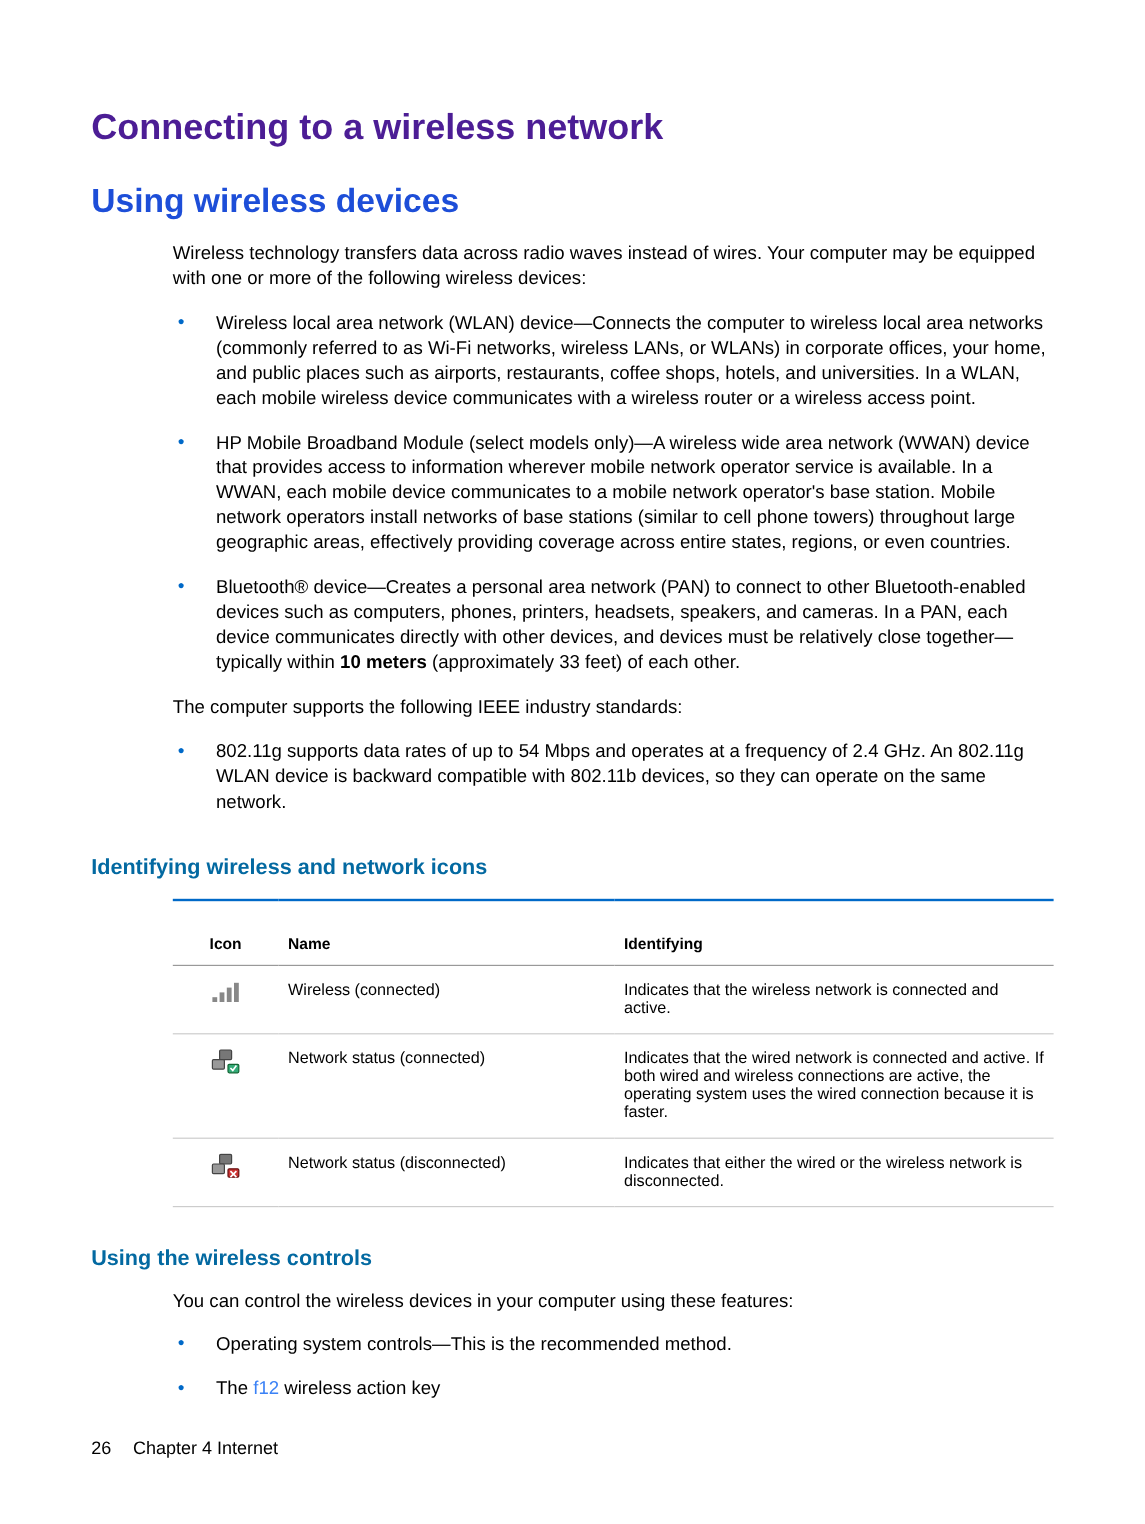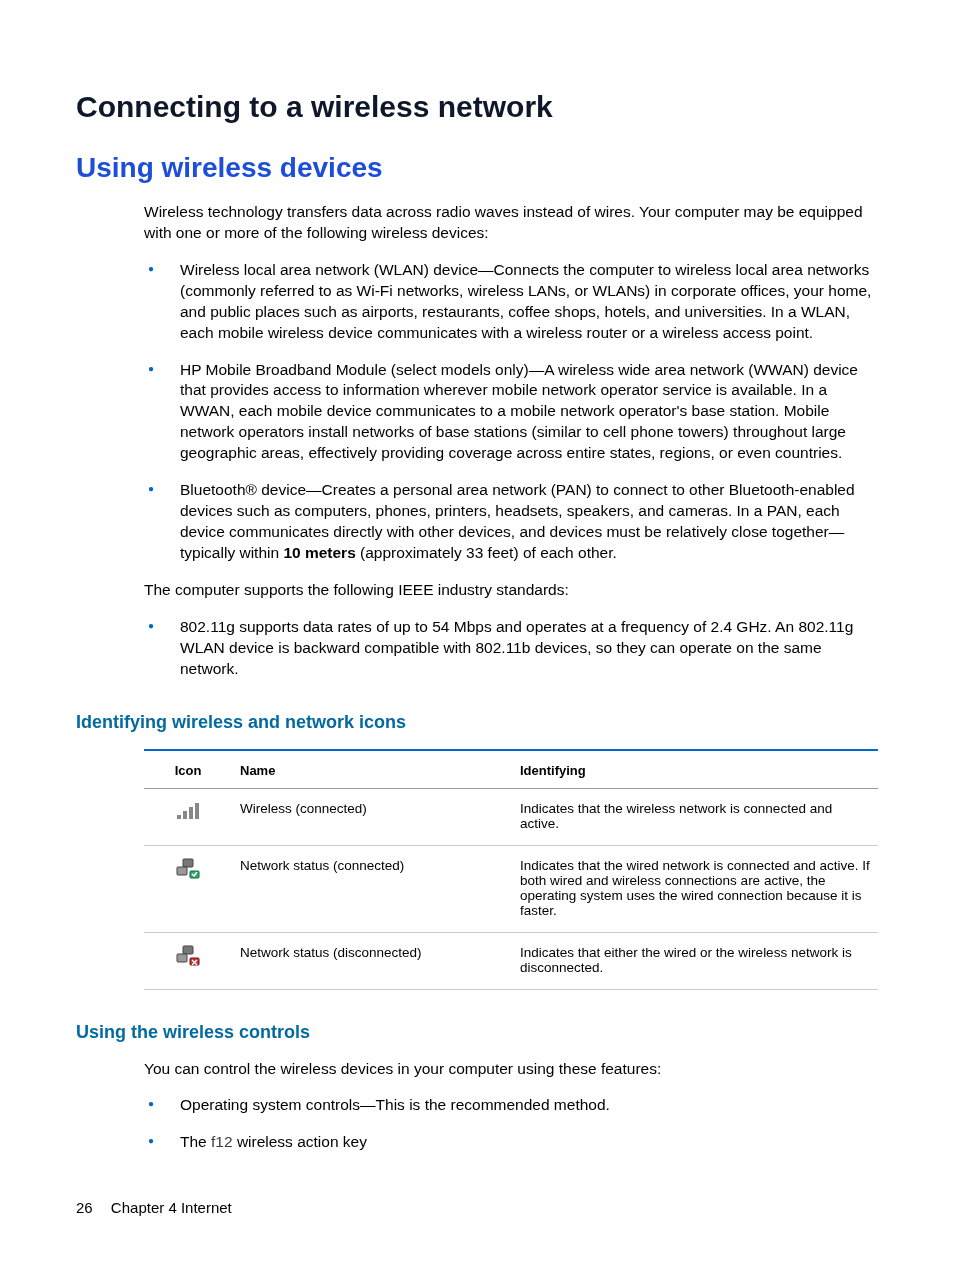--- a/index.html
+++ b/index.html
@@ -6,21 +6,21 @@
     body {
       width: 954px;
       height: 1270px;
       background: #fff;
       font-family: Arial, Helvetica, sans-serif;
       color: #000;
       padding: 90px 76px 50px 76px;
       position: relative;
     }
     h1 {
-      color: #0f172a;
+      color: #4c1d95;
       font-size: 30px;
       font-weight: bold;
       margin-bottom: 28px;
     }
     h2 {
       color: #1d4ed8;
       font-size: 28px;
       font-weight: bold;
       margin-bottom: 18px;
     }
@@ -52,35 +52,35 @@
     }
     ul.bullets > li::before {
       content: "●";
       position: absolute;
       left: 4px;
       top: 2px;
       color: #0069c8;
       font-size: 10px;
     }
     .bold { font-weight: bold; }
-    .blue-inline { color: #404040; }
+    .blue-inline { color: #3b82f6; }
     table {
       border-collapse: collapse;
       width: 100%;
       margin-top: 4px;
     }
     table thead tr {
       border-top: 2px solid #0069c8;
       border-bottom: 1px solid #999;
     }
     table th {
       text-align: left;
       font-size: 13px;
       font-weight: bold;
-      padding: 12px 8px 10px 8px;
+      padding: 28px 8px 10px 8px;
     }
     table td {
       font-size: 13.5px;
       vertical-align: top;
       padding: 12px 8px 14px 8px;
       border-bottom: 1px solid #ccc;
     }
     .col-icon { width: 88px; text-align: center; }
     .col-name { width: 280px; }
     .icon-wrap {

